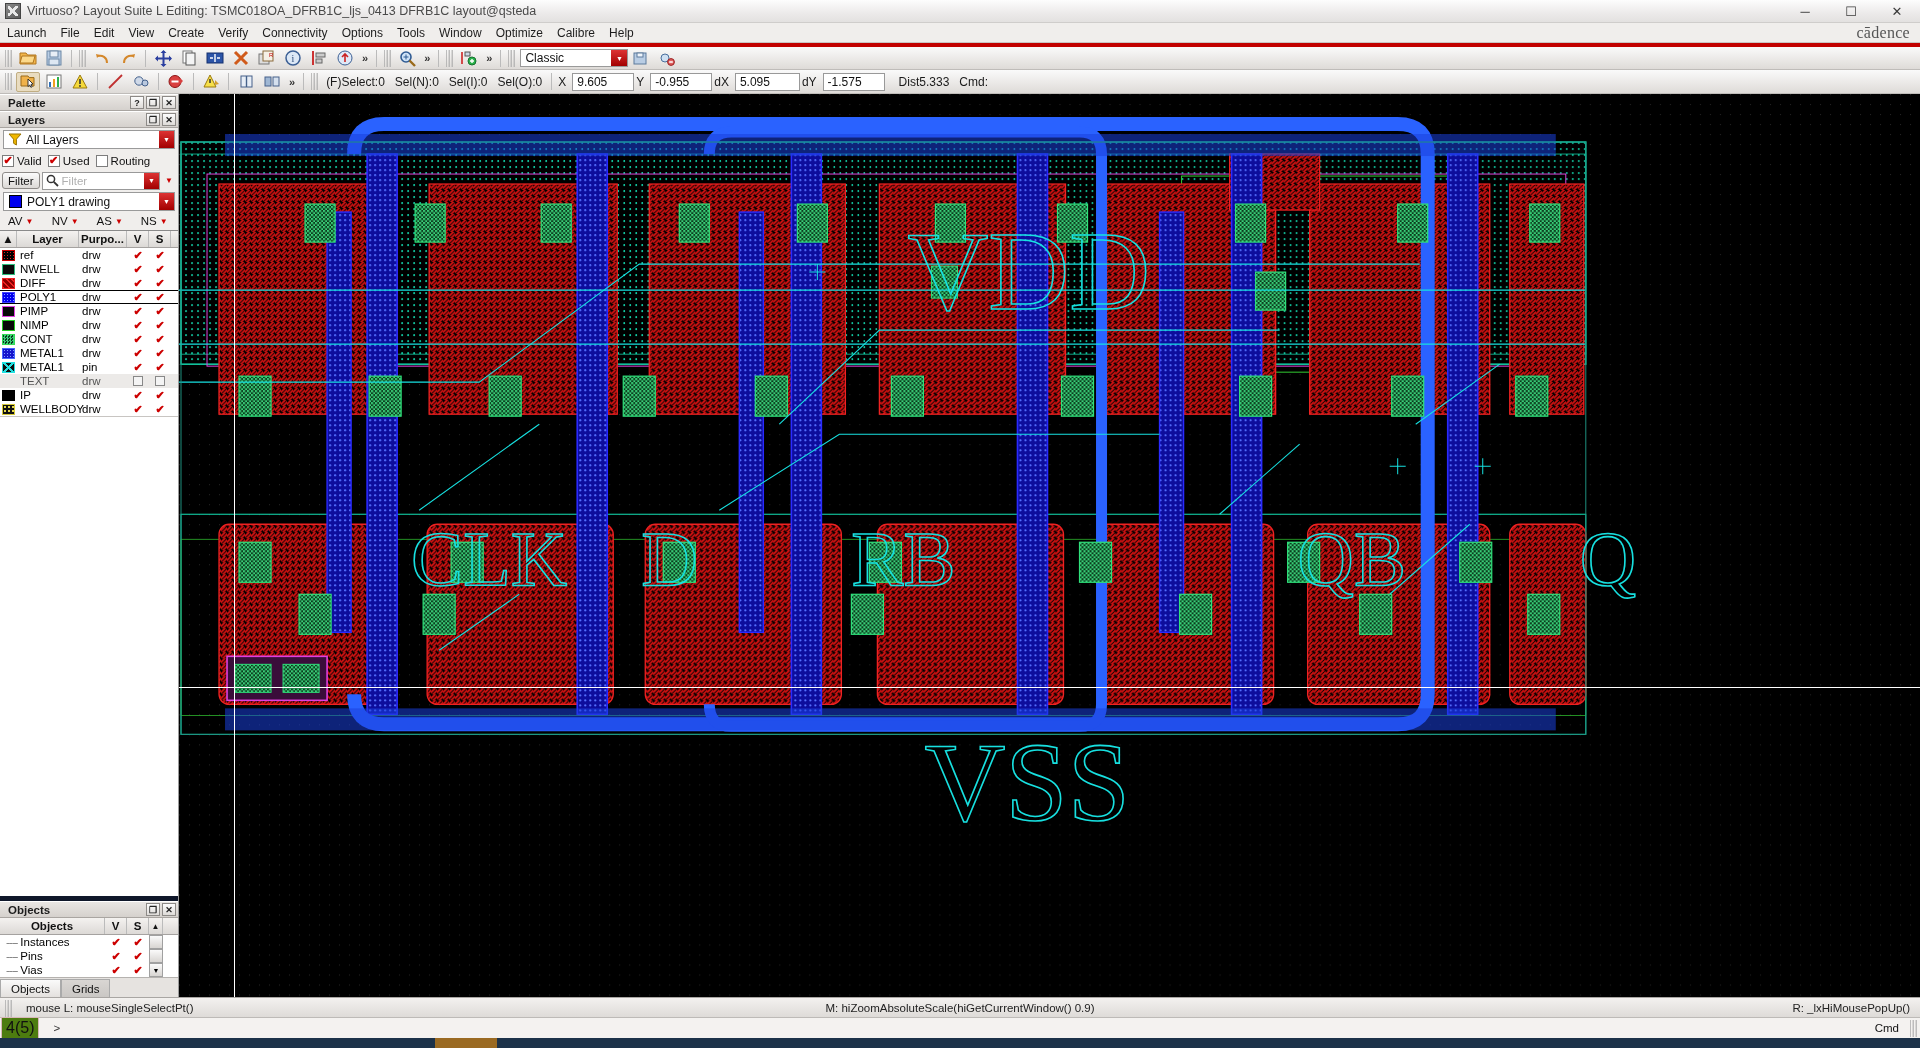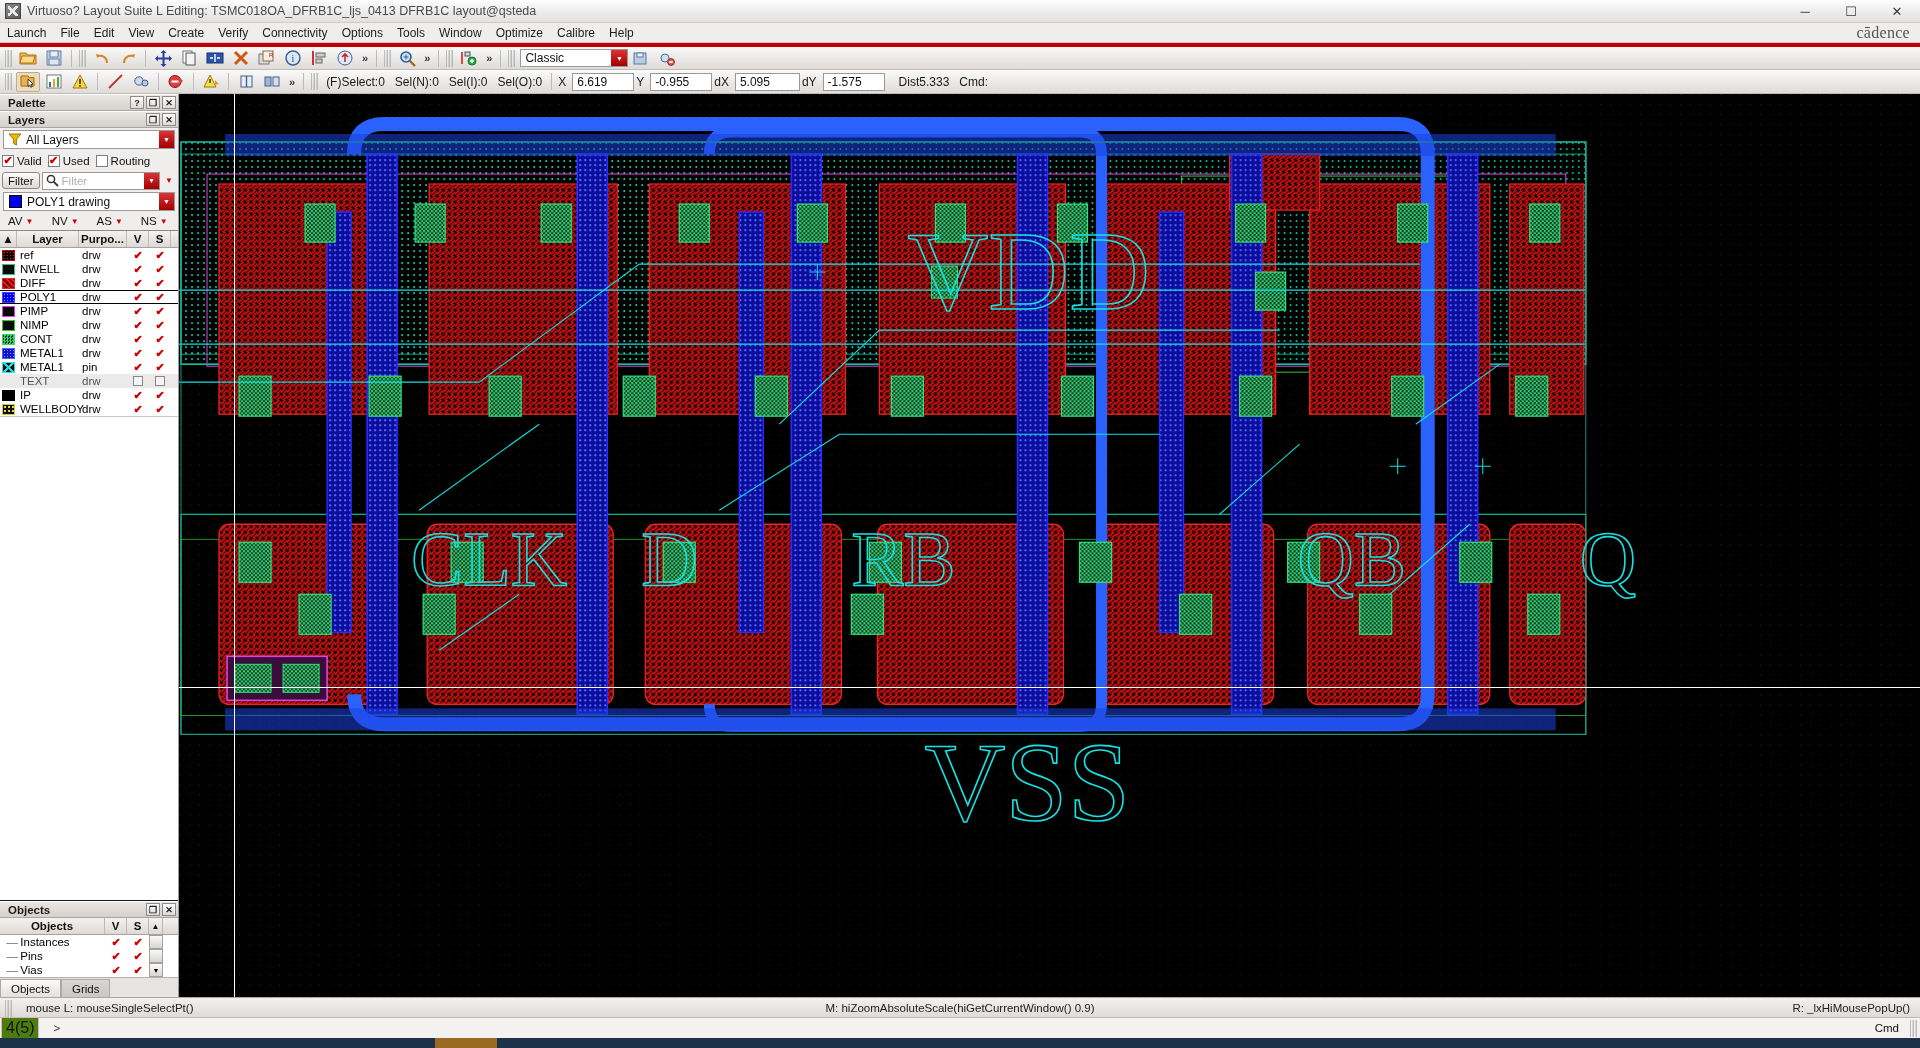--- a/index.html
+++ b/index.html
@@ -200,21 +200,21 @@
   .lyrrow .c-name { padding-left:3px; }
   .lyrrow .c-purp { padding-left:3px; }
   .lyrrow .c-v,.lyrrow .c-s { justify-content:center; }
   .lsw { width:13px; height:11px; margin-left:2px; border:1px solid #000; flex:none;}
   .chk { color:#cc0000; font-size:11px; font-weight:bold; line-height:1;}
   .chkbox-empty{width:10px;height:10px;border:1px solid #888;background:#f4f4f4;}
 
   .panelfill { flex:1; background:#fff; border-top:1px solid #c8c5c2;}
 
   
-  #objpanel { border-top:1px solid #0f172a; background:#f0eeec;}
+  #objpanel { border-top:5px solid #0f172a; background:#f0eeec;}
   .objhdr {
     display:flex;height:17px;align-items:center;
     background:linear-gradient(#f4f2f0,#dcd9d6);
     border-bottom:1px solid #a5a2a0;
     font-size:11.5px;font-weight:bold;color:#111;
   }
   .objhdr>div{text-align:center;border-right:1px solid #bbb;height:100%;display:flex;align-items:center;justify-content:center;}
   .o-name{width:105px;} .o-v{width:22px;} .o-s{width:22px;} .o-sc{width:14px;}
   .objrow{display:flex;height:14px;align-items:center;font-size:11.5px;color:#000;background:#fff;}
   .objrow>div{display:flex;align-items:center;height:100%;}
@@ -491,21 +491,21 @@
   <div class="chev">»</div>
   <div class="tbsep"></div>
   <div class="grip"></div>
 
   <div class="coordlabel">(F)Select:0</div>
   <div class="coordlabel">Sel(N):0</div>
   <div class="coordlabel">Sel(I):0</div>
   <div class="coordlabel">Sel(O):0</div>
   <div class="tbsep"></div>
   <div class="statlabel">X</div>
-  <div class="coordbox" style="width:62px">6.619</div>
+  <div class="coordbox" style="width:62px">9.605</div>
   <div class="statlabel">Y</div>
   <div class="coordbox" style="width:62px">-0.955</div>
   <div class="statlabel">dX</div>
   <div class="coordbox" style="width:65px">5.095</div>
   <div class="statlabel">dY</div>
   <div class="coordbox" style="width:62px">-1.575</div>
   <div class="coordlabel" style="padding-left:14px">Dist5.333</div>
   <div class="coordlabel">Cmd:</div>
 </div>
 

